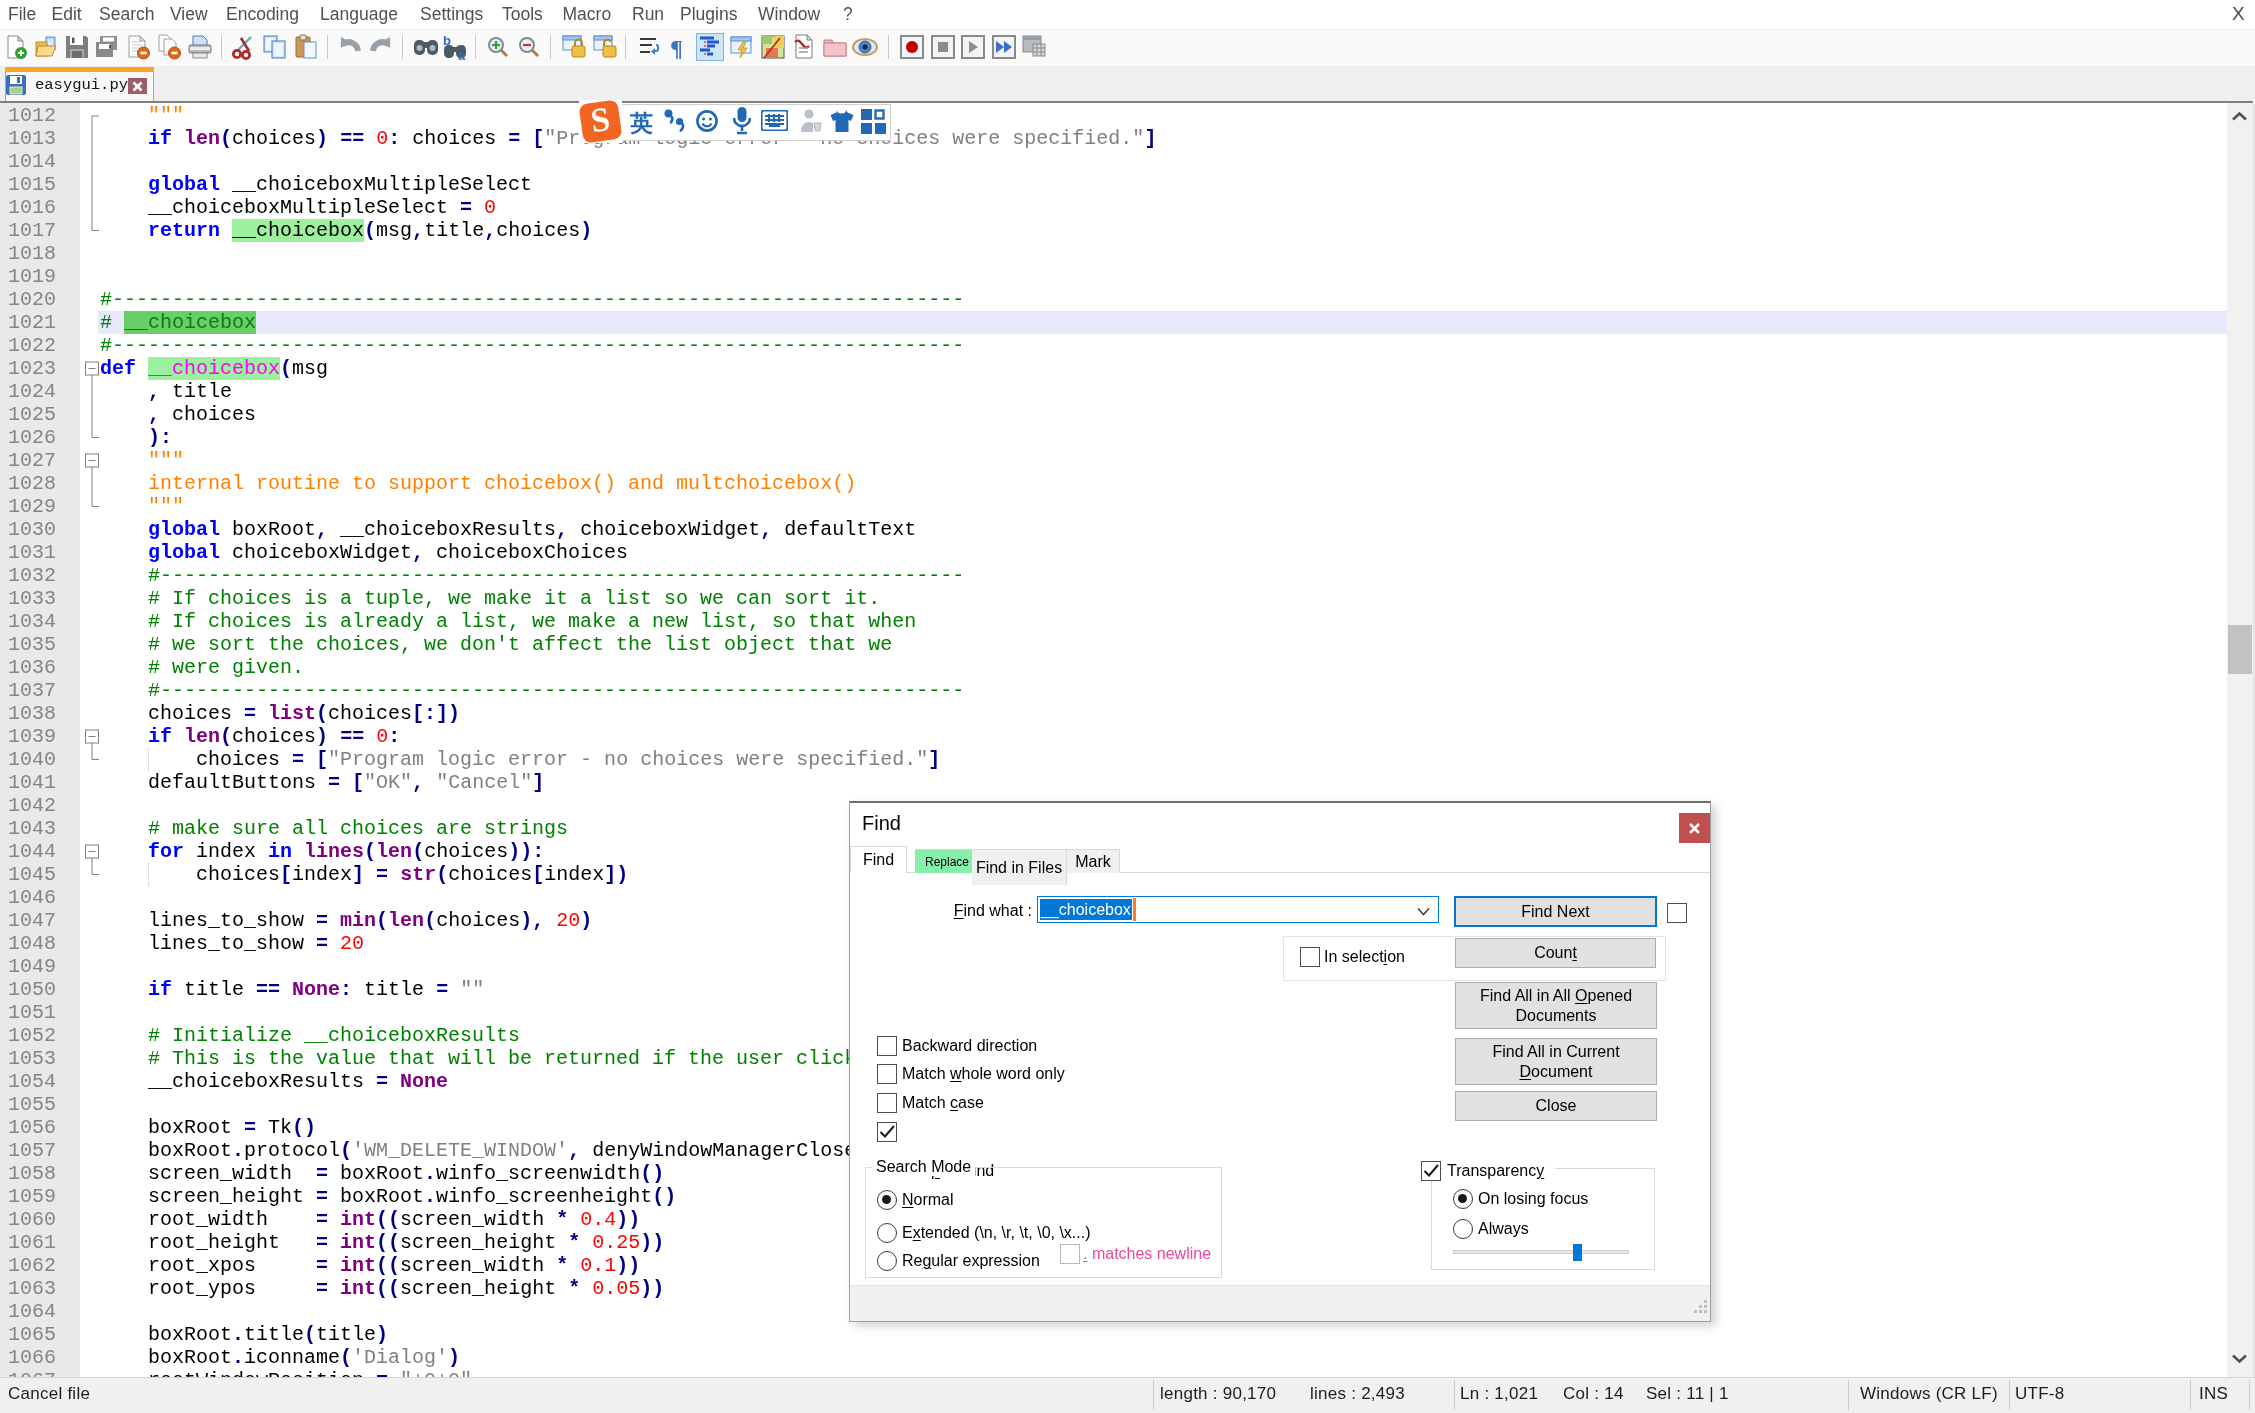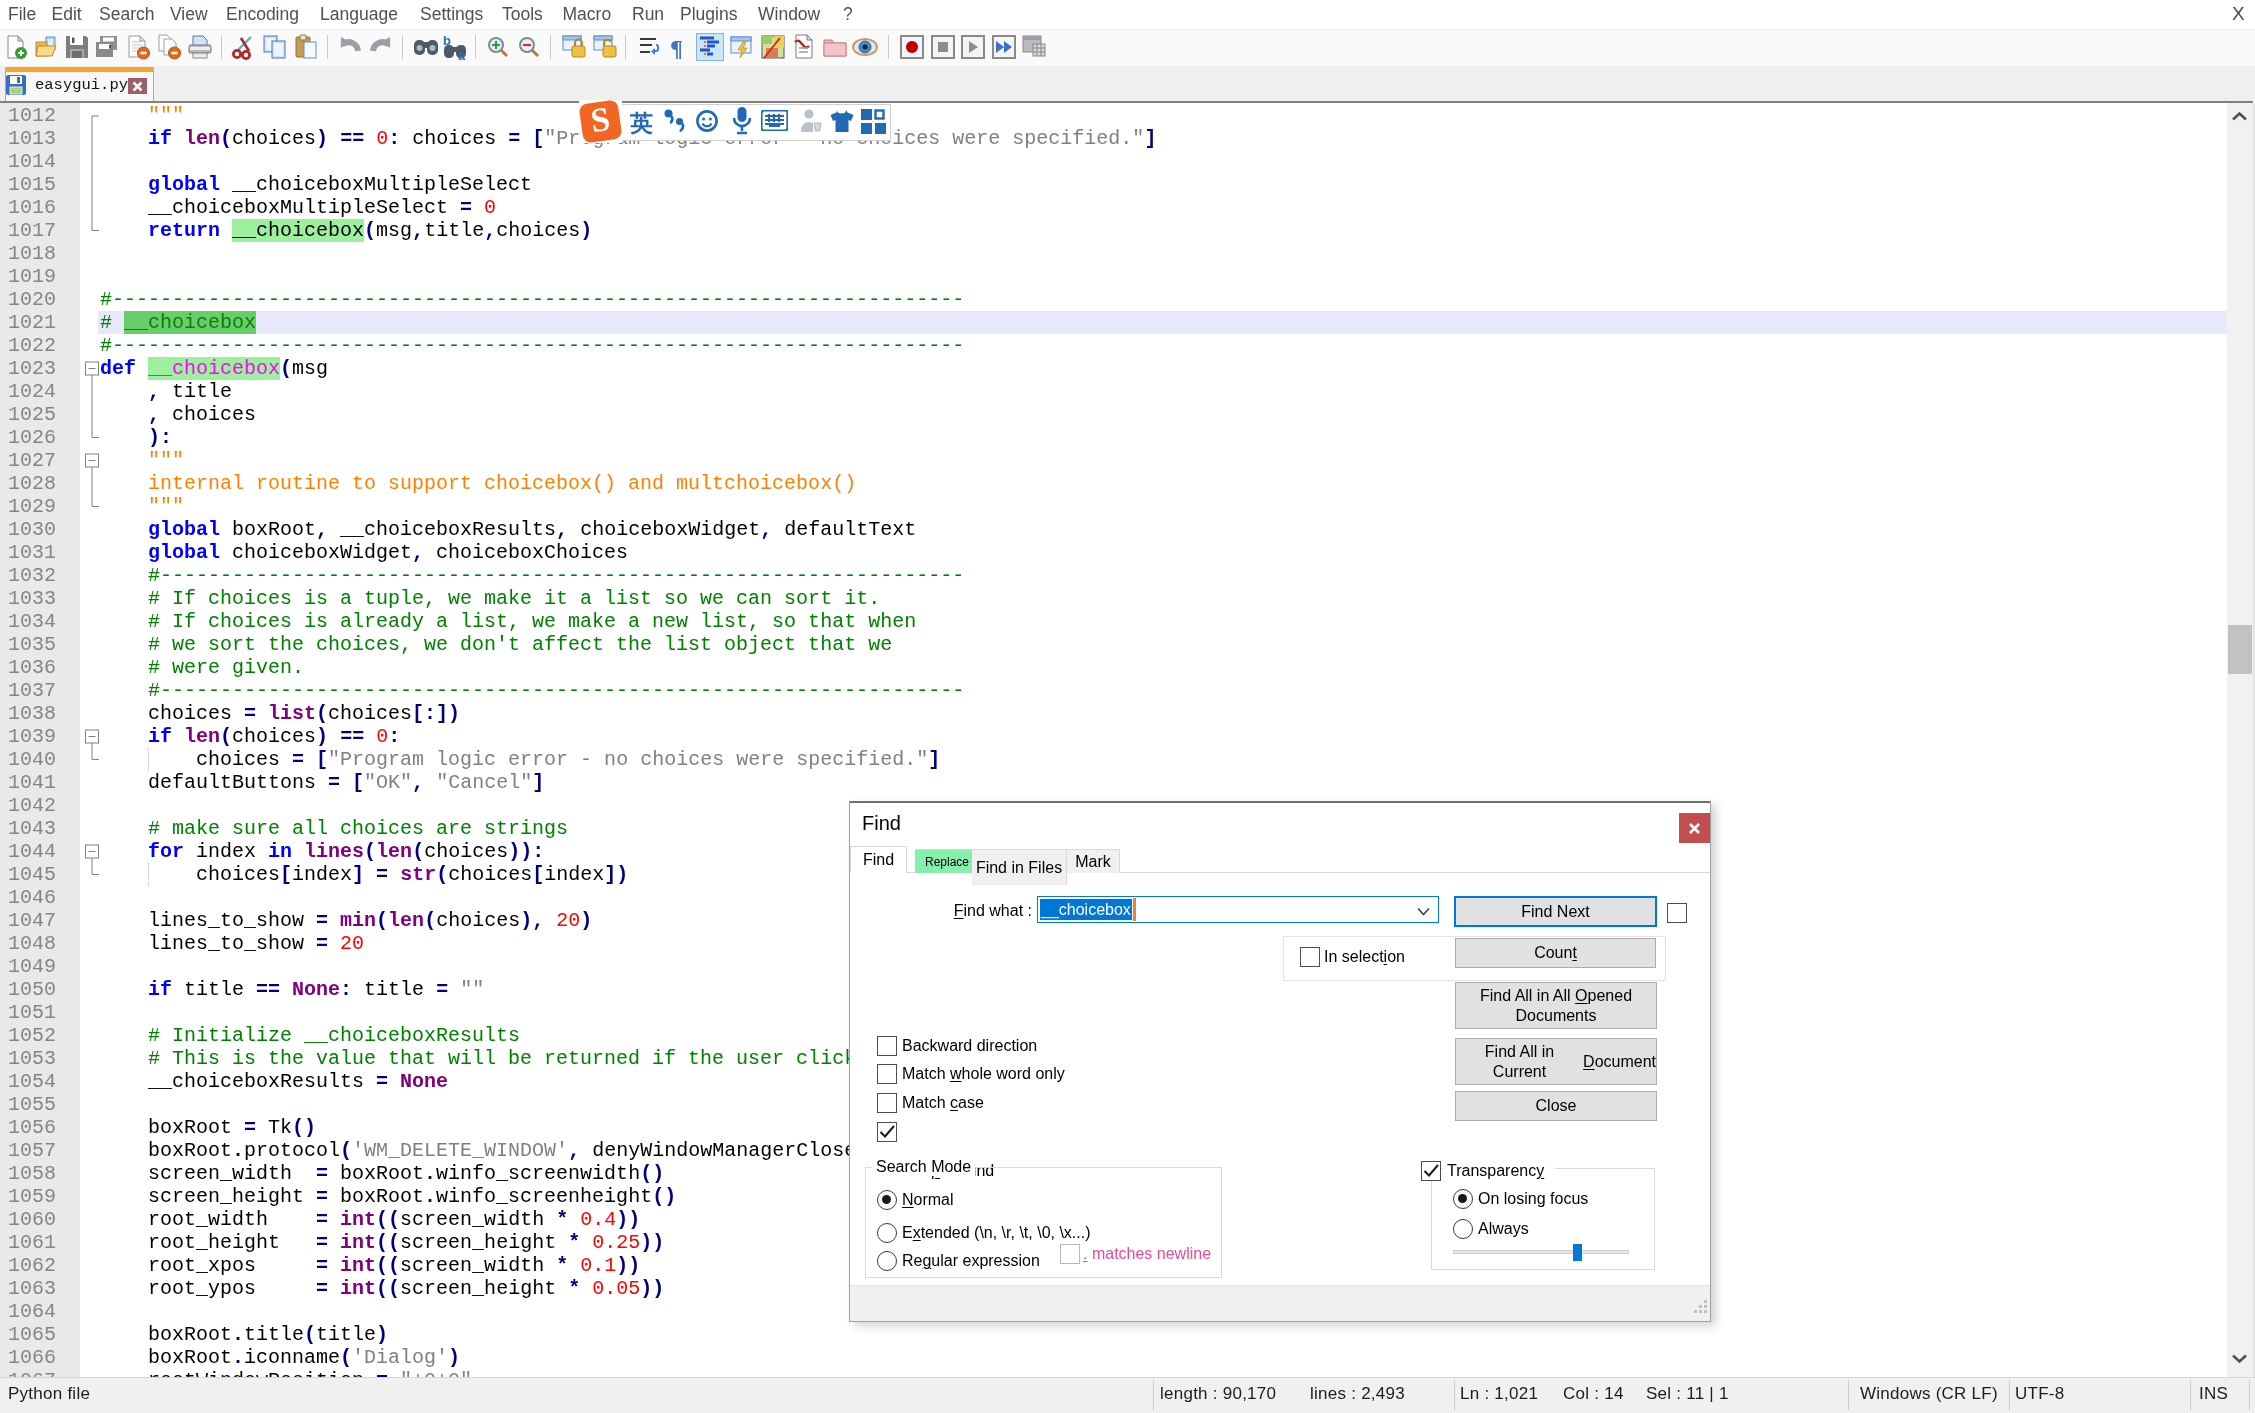--- a/index.html
+++ b/index.html
@@ -438,21 +438,21 @@
 <div class="btn" style="left:1454px;top:896px;width:203px;height:31px;border:2px solid #0078d7">Find Next</div>
 <div class="cb" style="left:1667px;top:903px"></div>
 <div class="abs" style="left:1283px;top:936px;width:383px;height:45px;border:1px solid #e3e3e3"></div>
 <div class="cb" style="left:1300px;top:947px"></div>
 <div class="lbl" style="left:1324px;top:948px">In select<u>i</u>on</div>
 <div class="btn" style="left:1455px;top:938px;width:201px;height:30px">Coun<u>t</u></div>
 <div class="btn" style="left:1455px;top:982px;width:202px;height:47px;flex-direction:column">
     <span>Find All in All <u>O</u>pened</span>
     <span>Documents</span>
   </div>
-<div class="btn" style="left:1455px;top:1038px;width:202px;height:47px;flex-direction:row">
+<div class="btn" style="left:1455px;top:1038px;width:202px;height:47px;flex-direction:column">
     <span>Find All in Current</span>
     <span><u>D</u>ocument</span>
   </div>
 <div class="btn" style="left:1455px;top:1091px;width:202px;height:30px">Close</div>
 <div class="cb" style="left:877px;top:1036px"></div>
 <div class="lbl" style="left:902px;top:1037px">Backward direction</div>
 <div class="cb" style="left:877px;top:1064px"></div>
 <div class="lbl" style="left:902px;top:1065px">Match <u>w</u>hole word only</div>
 <div class="cb" style="left:877px;top:1093px"></div>
 <div class="lbl" style="left:902px;top:1094px">Match <u>c</u>ase</div>
@@ -502,21 +502,21 @@
     <path d="M2 3.5l6.5 6 6.5-6" fill="none" stroke="#505050" stroke-width="2.6"></path>
   </svg>
 <div class="abs" style="left:2228px;top:625px;width:24px;height:49px;background:#c2c2c2"></div>
 <div class="abs" style="left:0;top:1377px;width:2255px;height:36px;background:#f0f0f0;border-top:1px solid #d6d6d6"></div>
 <div class="ssep" style="left:1153px"></div>
 <div class="ssep" style="left:1454px"></div>
 <div class="ssep" style="left:1848px"></div>
 <div class="ssep" style="left:2009px"></div>
 <div class="ssep" style="left:2190px"></div>
 <div class="ssep" style="left:2249px"></div>
-<span class="st" style="left:8px">Python file</span>
+<span class="st" style="left:8px">Cancel file</span>
 <span class="st" style="left:1160px">length : 90,170</span>
 <span class="st" style="left:1310px">lines : 2,493</span>
 <span class="st" style="left:1460px">Ln : 1,021</span>
 <span class="st" style="left:1563px">Col : 14</span>
 <span class="st" style="left:1646px">Sel : 11 | 1</span>
 <span class="st" style="left:1860px">Windows (CR LF)</span>
 <span class="st" style="left:2015px">UTF-8</span>
 <span class="st" style="left:2199px">INS</span>
 
 </body></html>

